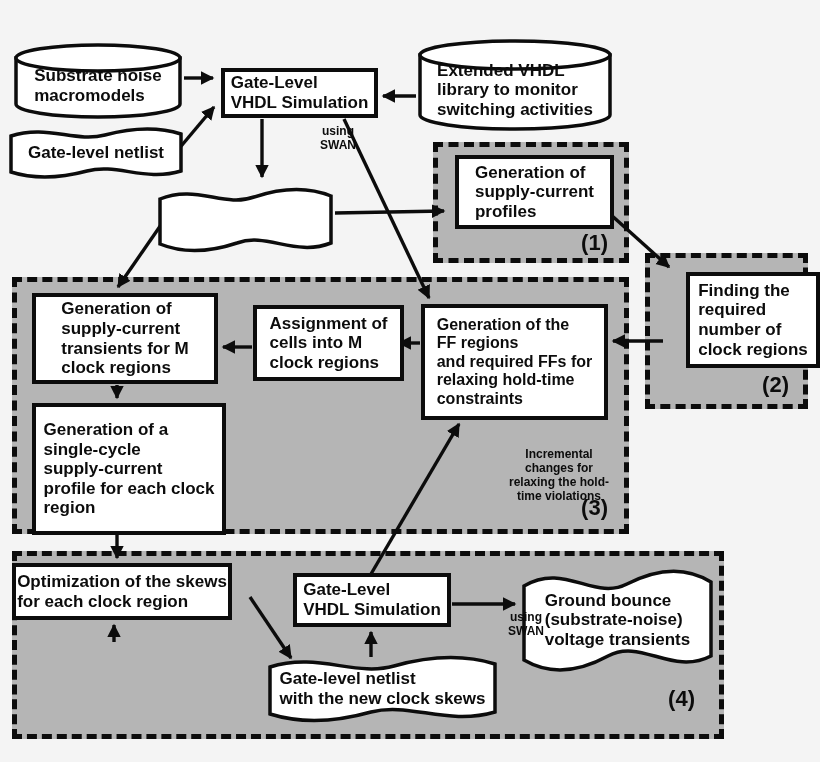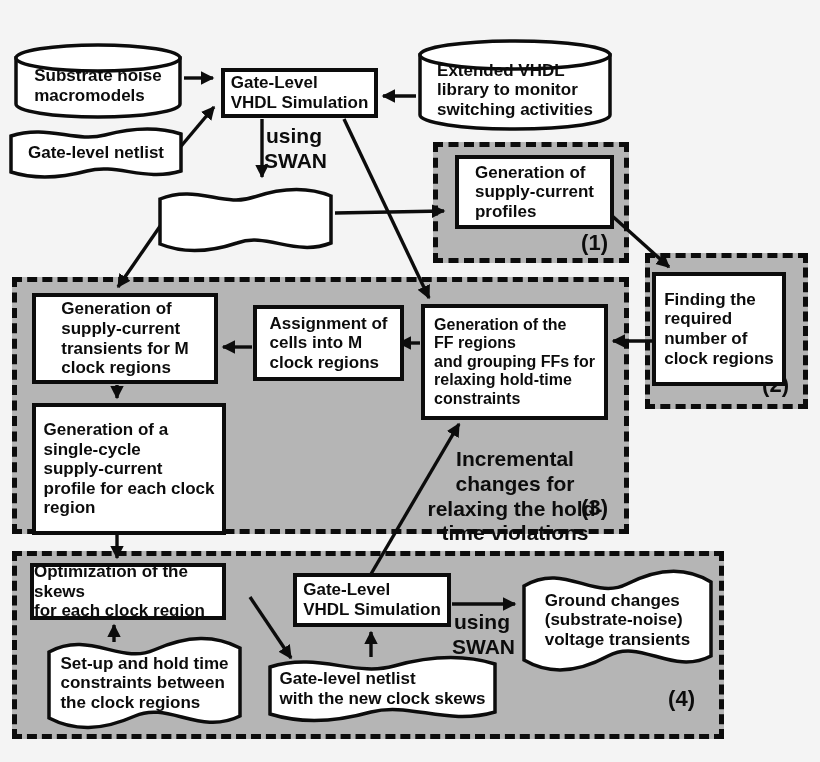--- a/index.html
+++ b/index.html
@@ -21,22 +21,22 @@
   .node{
     position:absolute;box-sizing:border-box;z-index:2;
     display:flex;align-items:center;justify-content:center;
     text-align:left;font-weight:700;font-size:17px;line-height:1.15;
   }
   .node.rect{background:#ffffff;border:4px solid #0c0c0c;}
   .shape{position:absolute;left:0;top:0;}
   .label{position:relative;white-space:pre-line;z-index:1;}
   .node.cylinder .label{margin-top:8px;}
   .anno{
-    position:absolute;z-index:3;font-weight:700;font-size:21px;
-    line-height:1.18;text-align:center;white-space:pre-line;
+    position:absolute;z-index:3;font-weight:700;font-size:12px;
+    line-height:1.18;text-align:center;white-space:pre-line;margin-left:44px;
   }
 </style>
 </head>
 <body>
 
 <div class="canvas">
 
   <div class="region" style="left:433px;top:142px;width:196px;height:121px">
     <span class="region-label" style="right:16px;bottom:4px">(1)</span>
   </div>
@@ -114,21 +114,21 @@
       <path d="M3,17 C39,2 67,26 97,15 C127,5 152,5 174,14 L174,61 C138,75 110,50 80,61 C50,71 25,71 3,62 Z" fill="#ffffff" stroke="#0c0c0c" stroke-width="3.5"></path>
     </svg>
   </div>
 
   <div class="node rect" style="left:455px;top:155px;width:159px;height:74px">
     <span class="label">Generation of
 supply-current
 profiles</span>
   </div>
 
-  <div class="node rect" style="left:652px;top:272px;width:134px;height:114px">
+  <div class="node rect" style="left:686px;top:272px;width:134px;height:96px">
     <span class="label">Finding the
 required
 number of
 clock regions</span>
   </div>
 
   <div class="node rect" style="left:32px;top:293px;width:186px;height:91px">
     <span class="label">Generation of
 supply-current
 transients for M
@@ -137,65 +137,57 @@
 
   <div class="node rect" style="left:253px;top:305px;width:151px;height:76px">
     <span class="label">Assignment of
 cells into M
 clock regions</span>
   </div>
 
   <div class="node rect" style="left:421px;top:304px;width:187px;height:116px;font-size:16px">
     <span class="label">Generation of the
 FF regions
-and grouping FFs for
+and required FFs for
 relaxing hold-time
 constraints</span>
   </div>
 
   <div class="node rect" style="left:32px;top:403px;width:194px;height:132px">
     <span class="label">Generation of a
 single-cycle
 supply-current
 profile for each clock
 region</span>
   </div>
 
-  <div class="node rect" style="left:30px;top:563px;width:196px;height:57px">
+  <div class="node rect" style="left:12px;top:563px;width:220px;height:57px">
     <span class="label">Optimization of the skews
 for each clock region</span>
   </div>
 
   <div class="node rect" style="left:293px;top:573px;width:158px;height:54px">
     <span class="label">Gate-Level
 VHDL Simulation</span>
   </div>
 
-  <div class="node tape" style="left:46px;top:628px;width:197px;height:110px">
-    <svg class="shape" width="197" height="110" viewBox="0 0 197 110">
-      <path d="M3,24 C43,2 75,37 108,22 C142,7 169,7 194,20 L194,88 C154,108 122,73 89,88 C55,103 28,103 3,90 Z" fill="#ffffff" stroke="#0c0c0c" stroke-width="3.5"></path>
-    </svg>
-    <span class="label">Set-up and hold time
-constraints between
-the clock regions</span>
-  </div>
 
   <div class="node tape" style="left:267px;top:650px;width:231px;height:78px">
     <svg class="shape" width="231" height="78" viewBox="0 0 231 78">
       <path d="M3,17 C51,2 88,27 127,16 C166,5 199,5 228,14 L228,62 C180,76 143,52 104,62 C65,73 32,73 3,64 Z" fill="#ffffff" stroke="#0c0c0c" stroke-width="3.5"></path>
     </svg>
     <span class="label">Gate-level netlist
 with the new clock skews</span>
   </div>
 
   <div class="node tape" style="left:521px;top:560px;width:193px;height:120px">
     <svg class="shape" width="193" height="120" viewBox="0 0 193 120">
       <path d="M3,26 C43,2 73,41 106,24 C139,7 166,7 190,22 L190,96 C151,116 120,78 87,96 C54,114 27,114 3,100 Z" fill="#ffffff" stroke="#0c0c0c" stroke-width="3.5"></path>
     </svg>
-    <span class="label">Ground changes
+    <span class="label">Ground bounce
 (substrate-noise)
 voltage transients</span>
   </div>
 
   <div class="anno" style="left:264px;top:124px;width:60px">using
 SWAN</div>
   <div class="anno" style="left:452px;top:610px;width:60px">using
 SWAN</div>
   <div class="anno" style="left:415px;top:447px;width:200px">Incremental
 changes for

